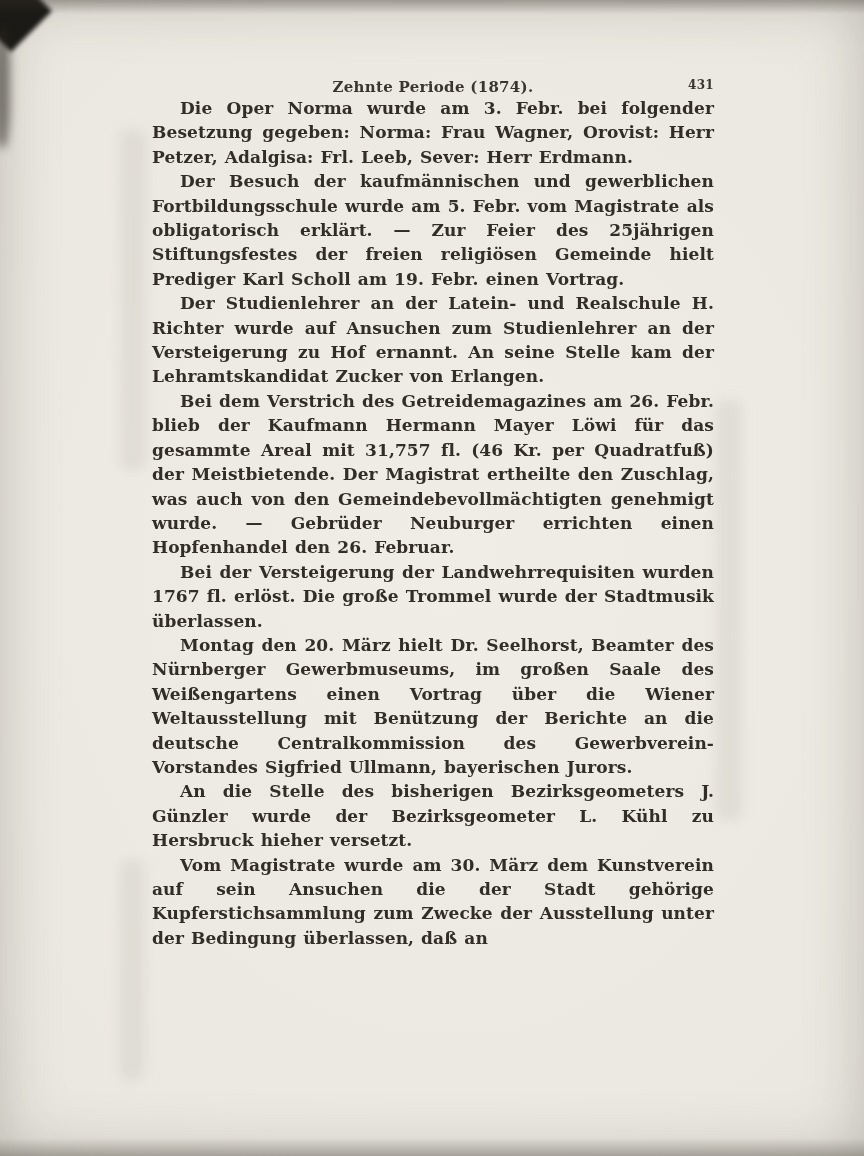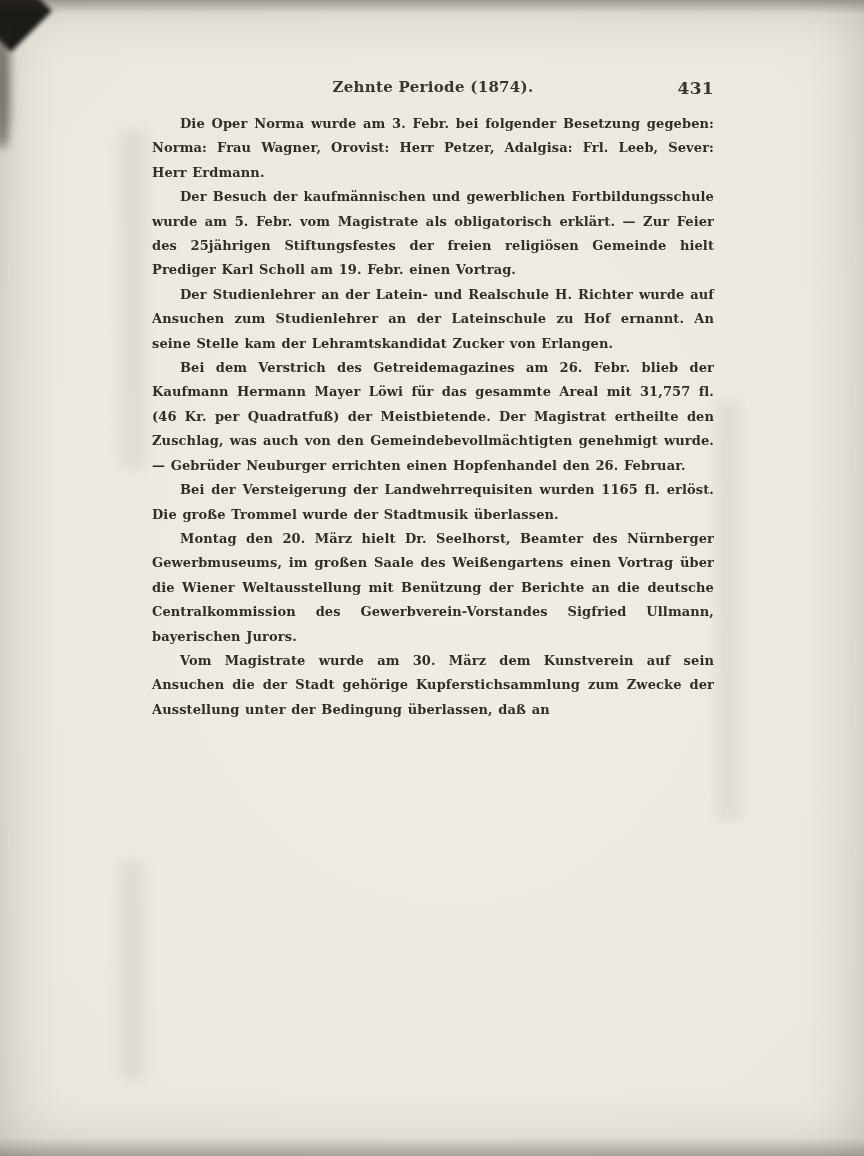--- a/index.html
+++ b/index.html
@@ -63,35 +63,34 @@
     top: 78px;
     width: 562px;
     color: #332f28;
   }
   .running-header {
     position: relative;
     text-align: center;
     font-size: 15px;
     font-weight: bold;
     letter-spacing: 0.3px;
-    margin-bottom: 16px;
     color: #3a362e;
   }
   .page-number {
     position: absolute;
     right: 0;
     top: 0;
-    font-size: 17px;
+    font-size: 12px;
     font-weight: bold;
   }
   .body-text p {
     margin: 0;
     text-align: justify;
     text-indent: 28px;
-    font-size: 13px;
+    font-size: 17px;
     font-weight: bold;
     line-height: 24.4px;
     letter-spacing: 0.1px;
     word-spacing: 1px;
     color: #322e27;
   }
 </style>
 </head>
 <body>
 
@@ -108,21 +107,22 @@
   <div class="text-column">
 
     <div class="running-header">
       <span>Zehnte Periode (1874).</span>
       <span class="page-number">431</span>
     </div>
 
     <div class="body-text">
       <p>Die Oper Norma wurde am 3. Febr. bei folgender Besetzung gegeben: Norma: Frau Wagner, Orovist: Herr Petzer, Adalgisa: Frl. Leeb, Sever: Herr Erdmann.</p>
       <p>Der Besuch der kaufmännischen und gewerblichen Fortbildungsschule wurde am 5. Febr. vom Magistrate als obligatorisch erklärt. — Zur Feier des 25jährigen Stiftungsfestes der freien religiösen Gemeinde hielt Prediger Karl Scholl am 19. Febr. einen Vortrag.</p>
-      <p>Der Studienlehrer an der Latein- und Realschule H. Richter wurde auf Ansuchen zum Studienlehrer an der Lateinschule zu Hof ernannt. An seine Stelle kam der Lehramtskandidat Zucker von Erlangen.</p>
+      <p>Der Studienlehrer an der Latein- und Realschule H. Richter wurde auf Ansuchen zum Studienlehrer an der Versteigerung zu Hof ernannt. An seine Stelle kam der Lehramtskandidat Zucker von Erlangen.</p>
       <p>Bei dem Verstrich des Getreidemagazines am 26. Febr. blieb der Kaufmann Hermann Mayer Löwi für das gesammte Areal mit 31,757 fl. (46 Kr. per Quadratfuß) der Meistbietende. Der Magistrat ertheilte den Zuschlag, was auch von den Gemeindebevollmächtigten genehmigt wurde. — Gebrüder Neuburger errichten einen Hopfenhandel den 26. Februar.</p>
-      <p>Bei der Versteigerung der Landwehrrequisiten wurden 1165 fl. erlöst. Die große Trommel wurde der Stadtmusik überlassen.</p>
+      <p>Bei der Versteigerung der Landwehrrequisiten wurden 1767 fl. erlöst. Die große Trommel wurde der Stadtmusik überlassen.</p>
       <p>Montag den 20. März hielt Dr. Seelhorst, Beamter des Nürnberger Gewerbmuseums, im großen Saale des Weißengartens einen Vortrag über die Wiener Weltausstellung mit Benützung der Berichte an die deutsche Centralkommission des Gewerbverein-Vorstandes Sigfried Ullmann, bayerischen Jurors.</p>
+      <p>An die Stelle des bisherigen Bezirksgeometers J. Günzler wurde der Bezirksgeometer L. Kühl zu Hersbruck hieher versetzt.</p>
       <p>Vom Magistrate wurde am 30. März dem Kunstverein auf sein Ansuchen die der Stadt gehörige Kupferstichsammlung zum Zwecke der Ausstellung unter der Bedingung überlassen, daß an</p>
     </div>
 
   </div>
 </div>
 
 </body></html>

